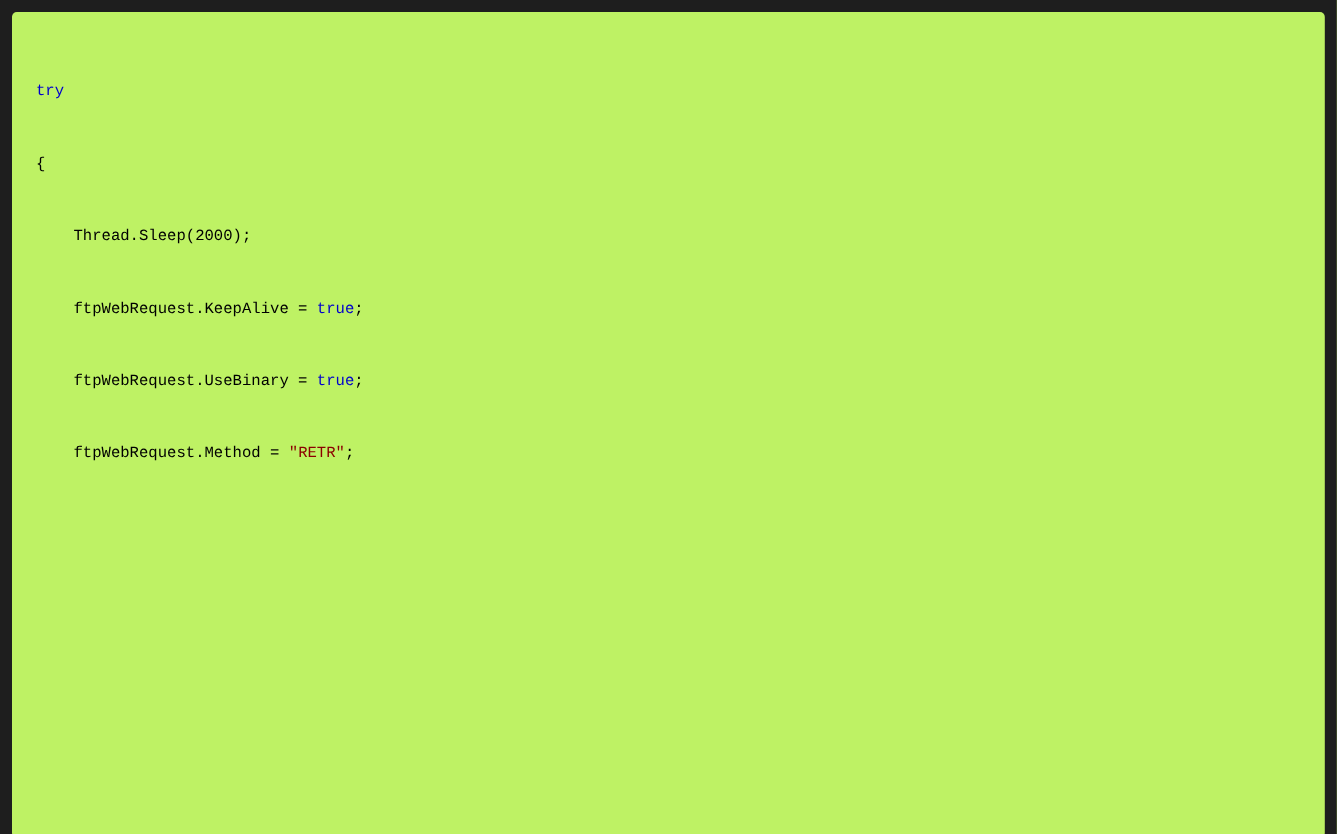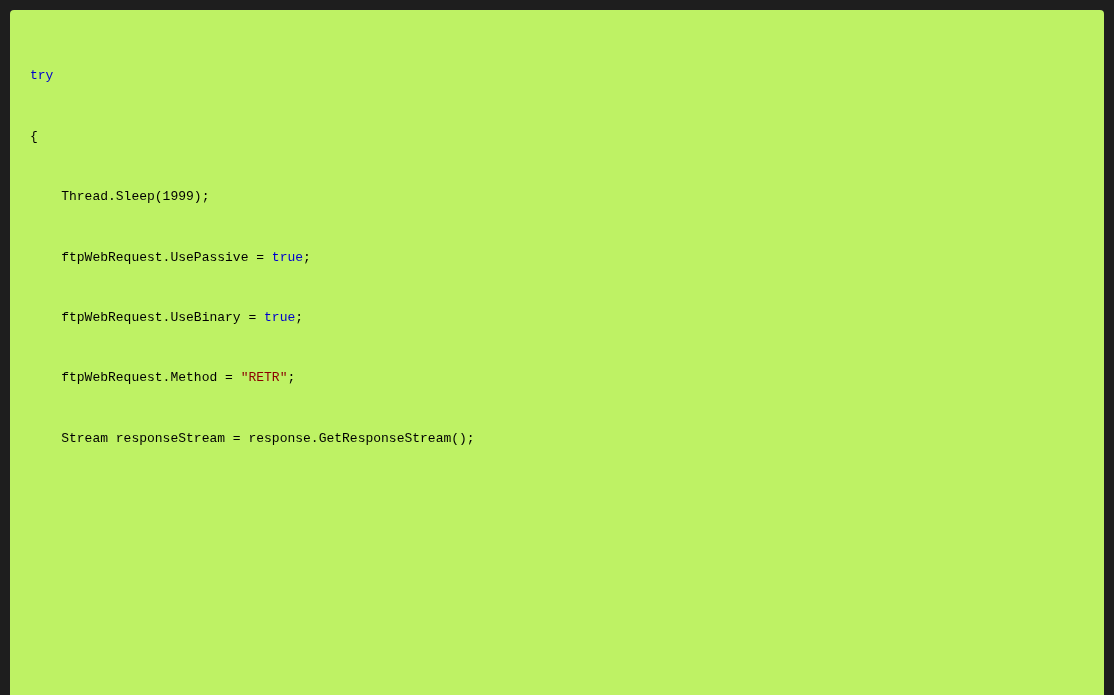--- a/index.html
+++ b/index.html
@@ -68,25 +68,24 @@
     }
 
   </style>
 </head>
 <body>
 
 <div class="code-container">
   <div class="code-block">
     <span class="line"><span class="keyword">try</span></span>
     <span class="line">{</span>
-    <span class="line">    Thread.Sleep(1999);</span>
-    <span class="line">    ftpWebRequest.UsePassive = <span class="keyword">true</span>;</span>
+    <span class="line">    Thread.Sleep(2000);</span>
+    <span class="line">    ftpWebRequest.KeepAlive = <span class="keyword">true</span>;</span>
     <span class="line">    ftpWebRequest.UseBinary = <span class="keyword">true</span>;</span>
     <span class="line">    ftpWebRequest.Method = <span class="string">"RETR"</span>;</span>
-    <span class="line">    Stream responseStream = response.GetResponseStream();</span>
     
     
     
     
     
     
     
     
     
     

